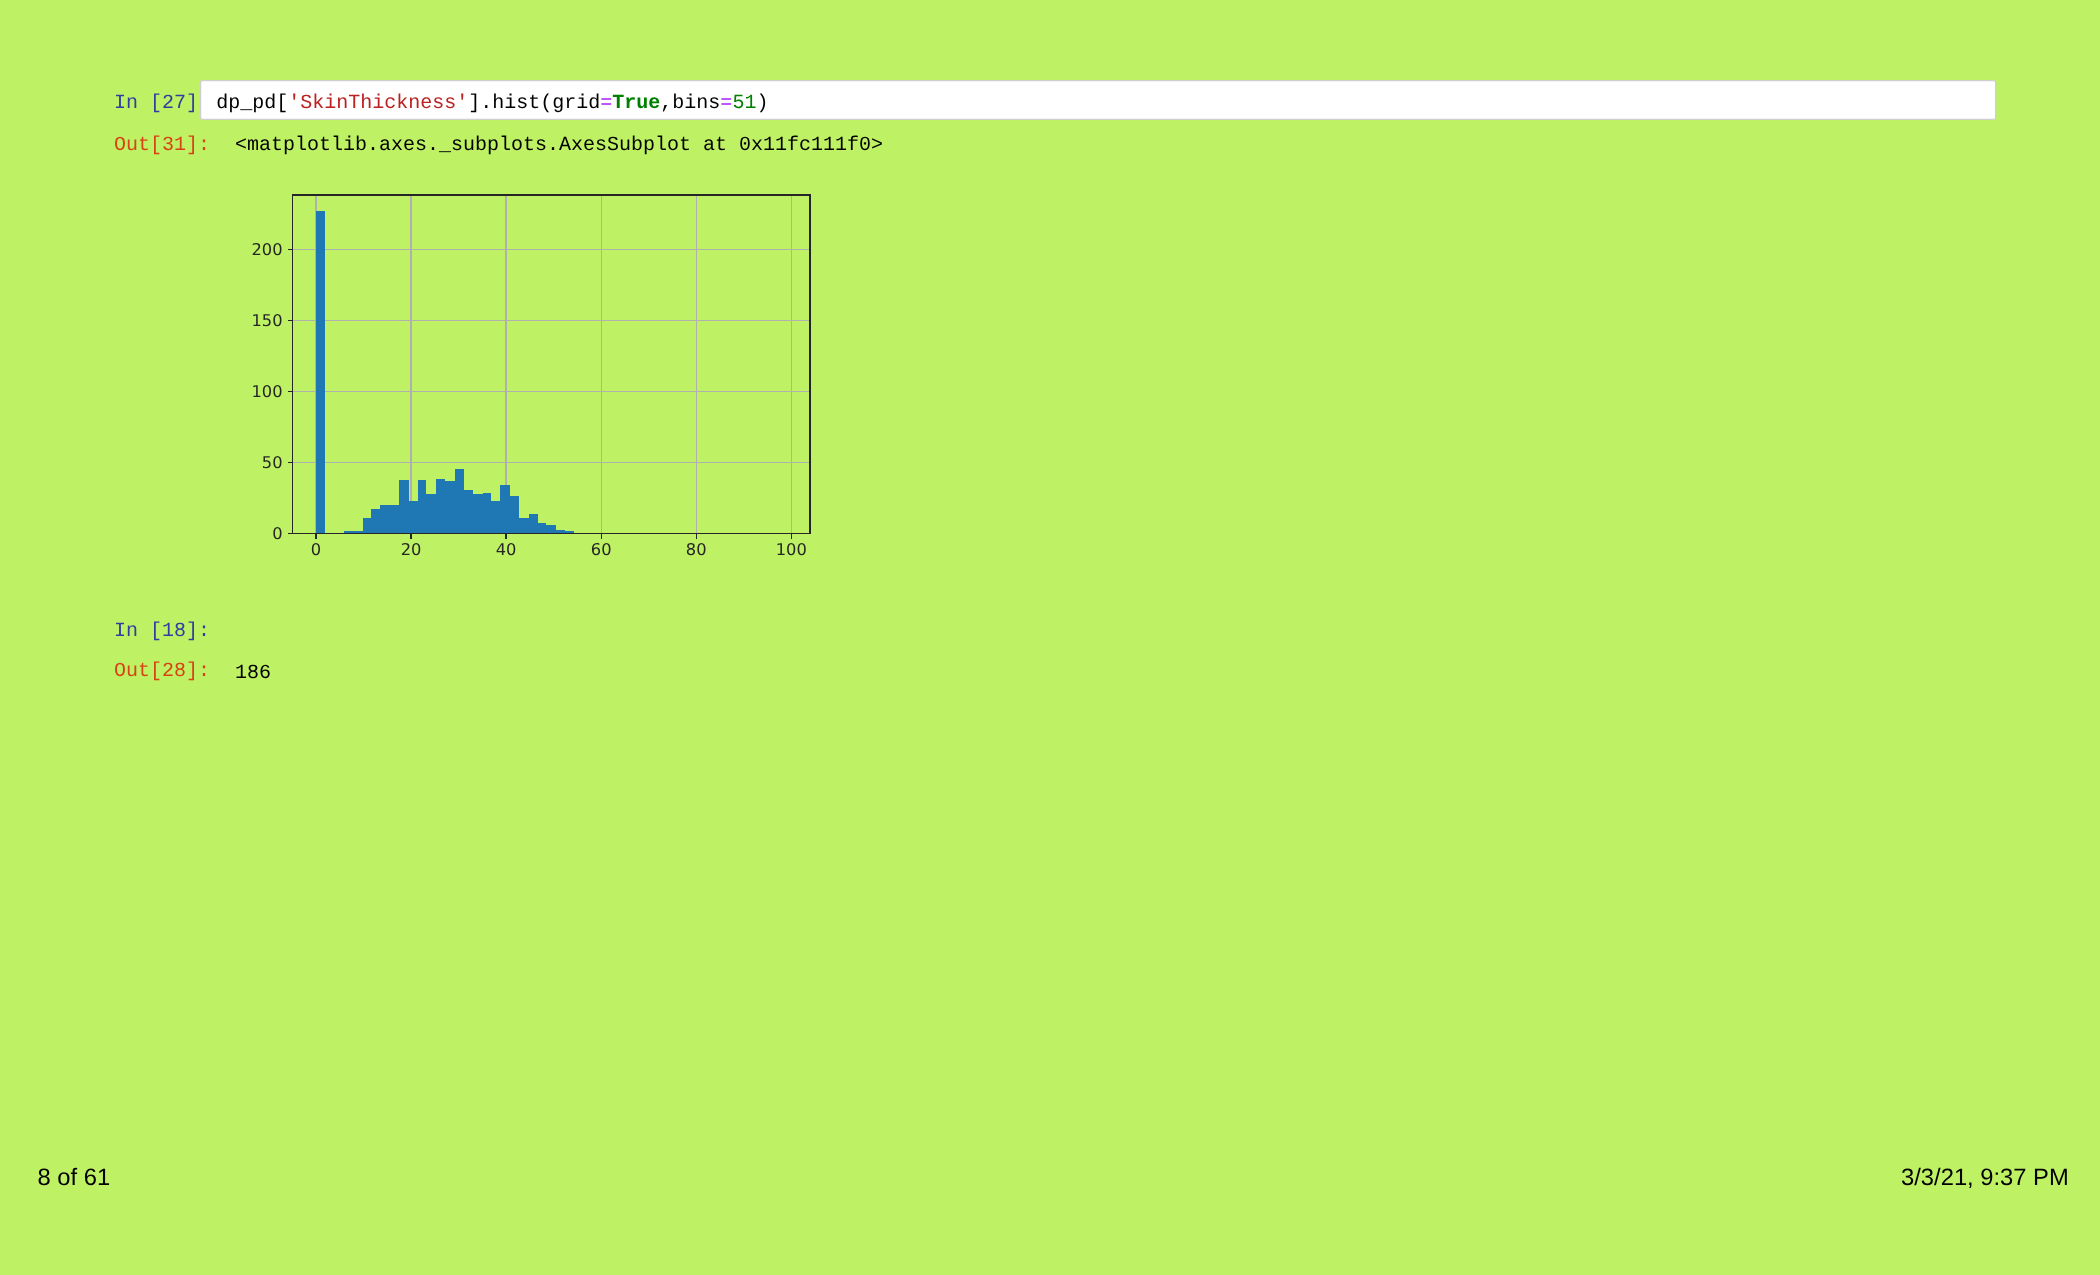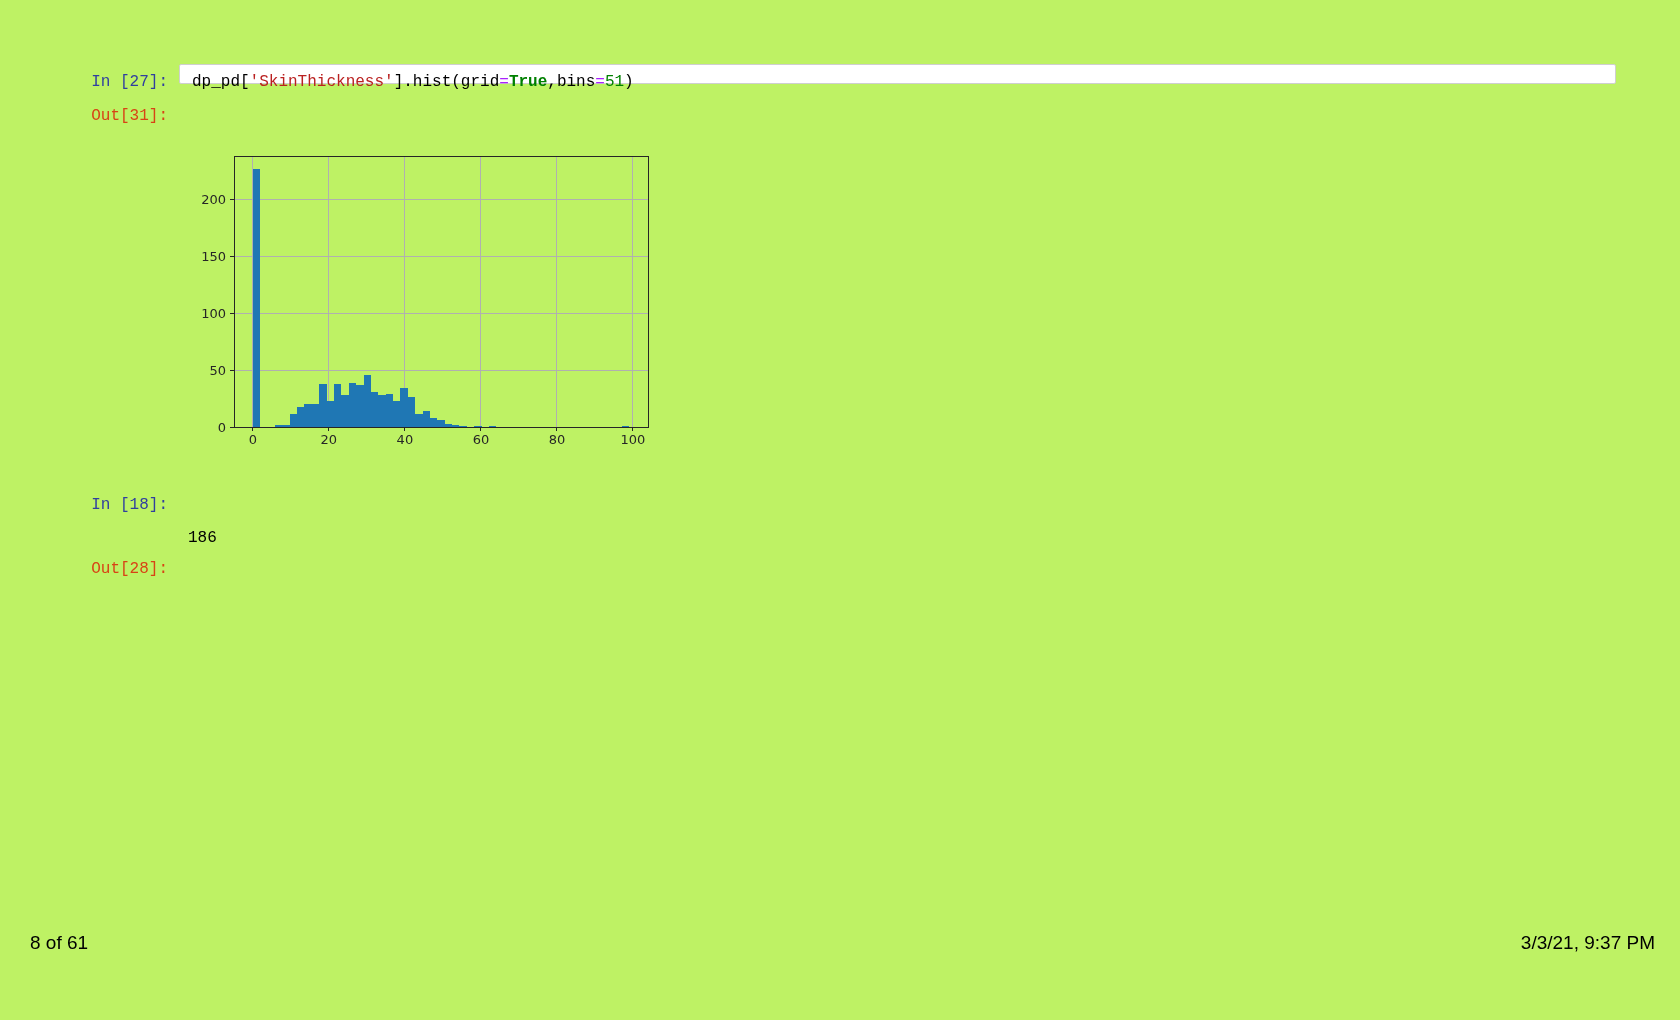--- a/index.html
+++ b/index.html
@@ -9,21 +9,21 @@
   }
   .prompt {
     position:absolute; left:0; width:168px; text-align:right;
     font-size:16px; white-space:pre;
   }
   .prompt-in  { color:#303F9F; }
   .prompt-out { color:#D84315; }
   .lh-box { line-height:36px; }
   .lh-sm  { line-height:22px; }
   .input-box {
-    position:absolute; left:179px; width:1437px; height:20px;
+    position:absolute; left:160px; width:1437px; height:32px;
     border:1px solid #cfcfcf; border-radius:2px; background:#fff;
     box-sizing:border-box;
     text-align:right;
   }
   .code {
     position:absolute; left:12px; top:0; height:34px; line-height:34px;
     font-size:16px; white-space:pre; color:#000;
   }
   .tok-plain    { color:#000000; }
   .tok-string   { color:#BA2121; }
@@ -46,20 +46,21 @@
 <body>
 
 <div class="page">
 
   <div class="prompt prompt-in lh-box" style="top:64px">In [27]:</div>
   <div class="input-box" style="top:64px">
     <div class="code"><span class="tok-plain">dp_pd[</span><span class="tok-string">'SkinThickness'</span><span class="tok-plain">].hist(grid</span><span class="tok-operator">=</span><span class="tok-keyword">True</span><span class="tok-plain">,bins</span><span class="tok-operator">=</span><span class="tok-number">51</span><span class="tok-plain">)</span></div>
   </div>
 
   <div class="prompt prompt-out lh-sm" style="top:105px">Out[31]:</div>
+  <div class="output-text" style="top:105px">&lt;matplotlib.axes._subplots.AxesSubplot at 0x11fc111f0&gt;</div>
 
   <svg class="chart-svg" width="480" height="320" viewBox="0 0 480 320" xmlns="http://www.w3.org/2000/svg">
     <g id="g-grid">
         <line x1="62.81818181818182" y1="16" x2="62.81818181818182" y2="287" stroke="#b0b0b0" stroke-width="1" shape-rendering="crispEdges"></line>
         <line x1="138.8512396694215" y1="16" x2="138.8512396694215" y2="287" stroke="#b0b0b0" stroke-width="1" shape-rendering="crispEdges"></line>
         <line x1="214.88429752066116" y1="16" x2="214.88429752066116" y2="287" stroke="#b0b0b0" stroke-width="1" shape-rendering="crispEdges"></line>
         <line x1="290.91735537190084" y1="16" x2="290.91735537190084" y2="287" stroke="#b0b0b0" stroke-width="1" shape-rendering="crispEdges"></line>
         <line x1="366.9504132231405" y1="16" x2="366.9504132231405" y2="287" stroke="#b0b0b0" stroke-width="1" shape-rendering="crispEdges"></line>
         <line x1="442.98347107438013" y1="16" x2="442.98347107438013" y2="287" stroke="#b0b0b0" stroke-width="1" shape-rendering="crispEdges"></line>
         <line x1="44" y1="287" x2="458" y2="287" stroke="#b0b0b0" stroke-width="1" shape-rendering="crispEdges"></line>
@@ -124,19 +125,19 @@
         <text x="36" y="291.5" text-anchor="end" font-family="&quot;DejaVu Sans&quot;, sans-serif" font-size="13px" fill="#262626">0</text>
         <text x="36" y="234.65082861338368" text-anchor="end" font-family="&quot;DejaVu Sans&quot;, sans-serif" font-size="13px" fill="#262626">50</text>
         <text x="36" y="177.80165722676736" text-anchor="end" font-family="&quot;DejaVu Sans&quot;, sans-serif" font-size="13px" fill="#262626">100</text>
         <text x="36" y="120.95248584015104" text-anchor="end" font-family="&quot;DejaVu Sans&quot;, sans-serif" font-size="13px" fill="#262626">150</text>
         <text x="36" y="64.10331445353472" text-anchor="end" font-family="&quot;DejaVu Sans&quot;, sans-serif" font-size="13px" fill="#262626">200</text>
       </g>
   </svg>
 
   <div class="prompt prompt-in lh-box" style="top:487px">In [18]:</div>
 
-  <div class="prompt prompt-out lh-sm" style="top:558px">Out[28]:</div>
+  <div class="prompt prompt-out lh-sm" style="top:526px">Out[28]:</div>
   <div class="output-text" style="top:527px">186</div>
 
   <div class="footer footer-left">8 of 61</div>
   <div class="footer footer-right">3/3/21, 9:37 PM</div>
 
 </div>
 
 </body></html>

